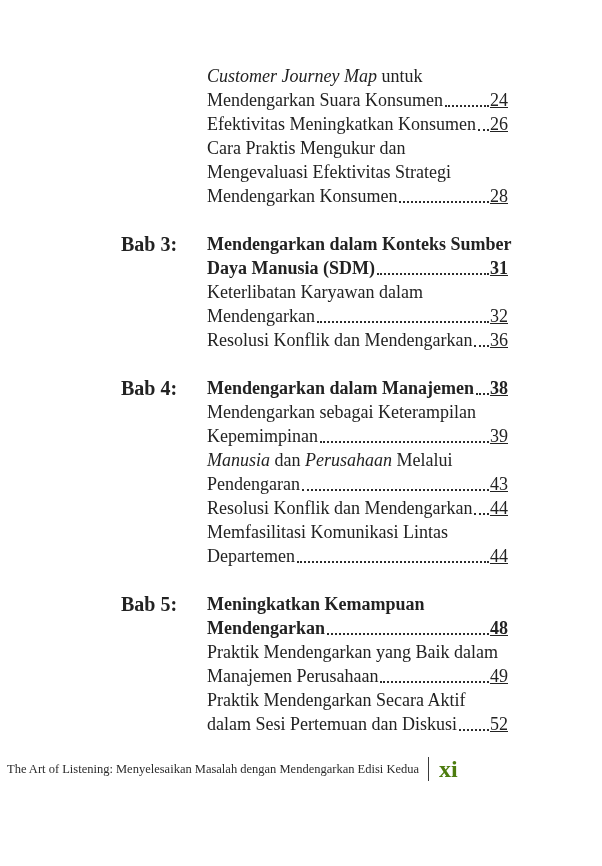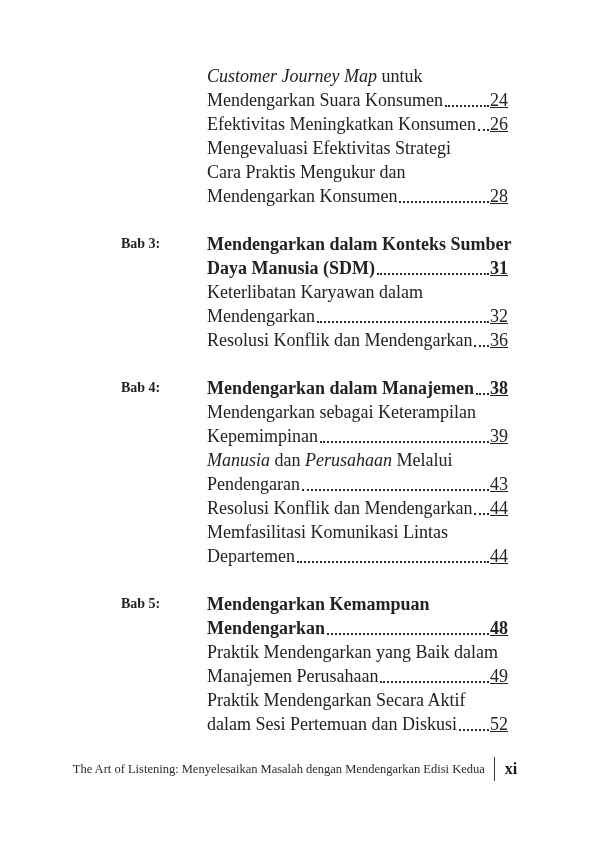--- a/index.html
+++ b/index.html
@@ -25,21 +25,21 @@
   .chapter {
     display: flex;
     align-items: flex-start;
   }
   .chapter + .chapter {
     margin-top: 24px;
   }
   .chapter-label {
     flex: 0 0 86px;
     width: 86px;
-    font-size: 14px;
+    font-size: 20px;
     line-height: 24px;
     font-weight: bold;
     white-space: nowrap;
   }
   .chapter-rows {
     flex: 1 1 auto;
     min-width: 0;
   }
   .toc-row {
     display: flex;
@@ -74,52 +74,52 @@
     flex: 0 0 auto;
     text-decoration: underline;
   }
   .footer {
     position: absolute;
     top: 755px;
     left: 0;
     right: 12px;
     height: 28px;
     display: flex;
-    justify-content: center;
     align-items: center;
+    padding-left: 7px;
   }
   .footer-title {
     font-size: 12.5px;
     color: #2b2b2b;
     white-space: nowrap;
   }
   .footer-sep {
     width: 1px;
     height: 24px;
     background: #3a3a3a;
     margin: 0 10px 0 9px;
   }
   .footer-page {
-    font-size: 16px;
+    font-size: 24px;
     font-weight: 600;
-    color: #0f172a;
+    color: #4d7c0f;
   }
 </style>
 </head>
 <body>
 
 <main class="toc" id="toc">
     <section class="chapter">
       <div class="chapter-label"></div>
       <div class="chapter-rows">
         <div class="toc-row"><span class="row-text"><span class="it">Customer Journey Map</span><span> untuk</span></span></div>
         <div class="toc-row"><span class="row-text"><span>Mendengarkan Suara Konsumen</span></span><span class="leader"></span><span class="pagenum">24</span></div>
         <div class="toc-row"><span class="row-text"><span>Efektivitas Meningkatkan Konsumen</span></span><span class="leader"></span><span class="pagenum">26</span></div>
+        <div class="toc-row"><span class="row-text"><span>Cara Praktis Mengukur dan</span></span></div>
         <div class="toc-row"><span class="row-text"><span>Mengevaluasi Efektivitas Strategi</span></span></div>
-        <div class="toc-row"><span class="row-text"><span>Cara Praktis Mengukur dan</span></span></div>
         <div class="toc-row"><span class="row-text"><span>Mendengarkan Konsumen</span></span><span class="leader"></span><span class="pagenum">28</span></div>
       </div>
     </section>
     <section class="chapter">
       <div class="chapter-label">Bab 3:</div>
       <div class="chapter-rows">
         <div class="toc-row bold"><span class="row-text"><span>Mendengarkan dalam Konteks Sumber</span></span></div>
         <div class="toc-row bold"><span class="row-text"><span>Daya Manusia (SDM)</span></span><span class="leader"></span><span class="pagenum">31</span></div>
         <div class="toc-row"><span class="row-text"><span>Keterlibatan Karyawan dalam</span></span></div>
         <div class="toc-row"><span class="row-text"><span>Mendengarkan</span></span><span class="leader"></span><span class="pagenum">32</span></div>
@@ -135,21 +135,21 @@
         <div class="toc-row"><span class="row-text"><span class="it">Manusia</span><span> dan </span><span class="it">Perusahaan</span><span> Melalui</span></span></div>
         <div class="toc-row"><span class="row-text"><span>Pendengaran</span></span><span class="leader"></span><span class="pagenum">43</span></div>
         <div class="toc-row"><span class="row-text"><span>Resolusi Konflik dan Mendengarkan</span></span><span class="leader"></span><span class="pagenum">44</span></div>
         <div class="toc-row"><span class="row-text"><span>Memfasilitasi Komunikasi Lintas</span></span></div>
         <div class="toc-row"><span class="row-text"><span>Departemen</span></span><span class="leader"></span><span class="pagenum">44</span></div>
       </div>
     </section>
     <section class="chapter">
       <div class="chapter-label">Bab 5:</div>
       <div class="chapter-rows">
-        <div class="toc-row bold"><span class="row-text"><span>Mendengarkan Kemampuan</span></span></div>
+        <div class="toc-row bold"><span class="row-text"><span>Meningkatkan Kemampuan</span></span></div>
         <div class="toc-row bold"><span class="row-text"><span>Mendengarkan</span></span><span class="leader"></span><span class="pagenum">48</span></div>
         <div class="toc-row"><span class="row-text"><span>Praktik Mendengarkan yang Baik dalam</span></span></div>
         <div class="toc-row"><span class="row-text"><span>Manajemen Perusahaan</span></span><span class="leader"></span><span class="pagenum">49</span></div>
         <div class="toc-row"><span class="row-text"><span>Praktik Mendengarkan Secara Aktif</span></span></div>
         <div class="toc-row"><span class="row-text"><span>dalam Sesi Pertemuan dan Diskusi</span></span><span class="leader"></span><span class="pagenum">52</span></div>
       </div>
     </section>
   </main>
 
 <footer class="footer">

